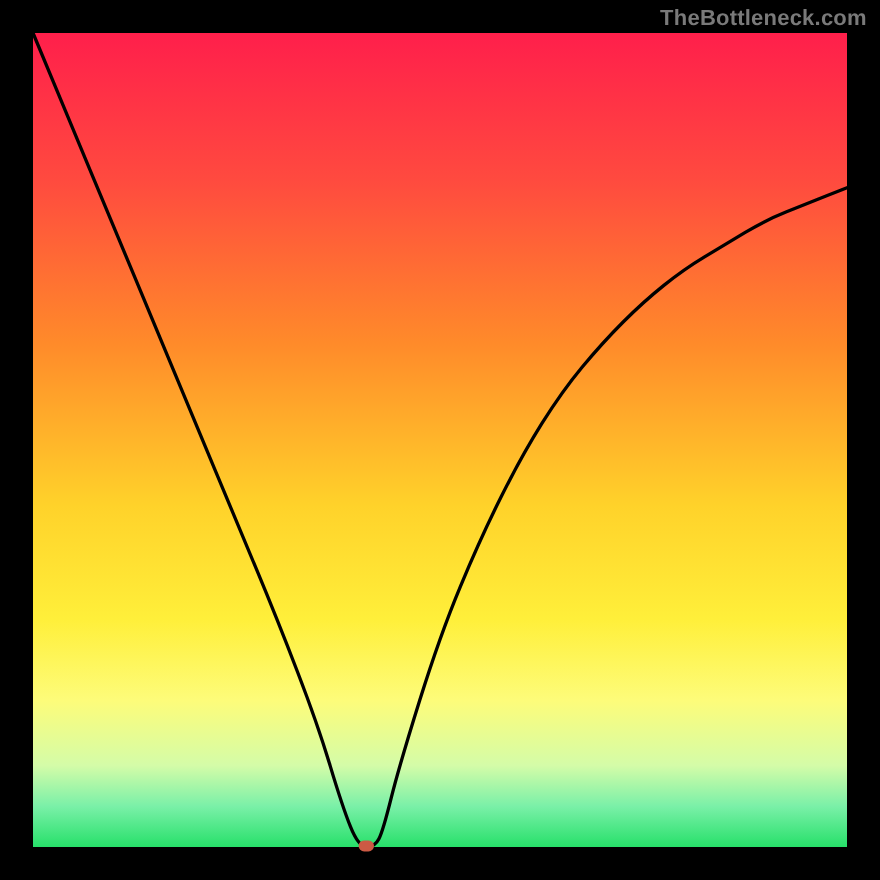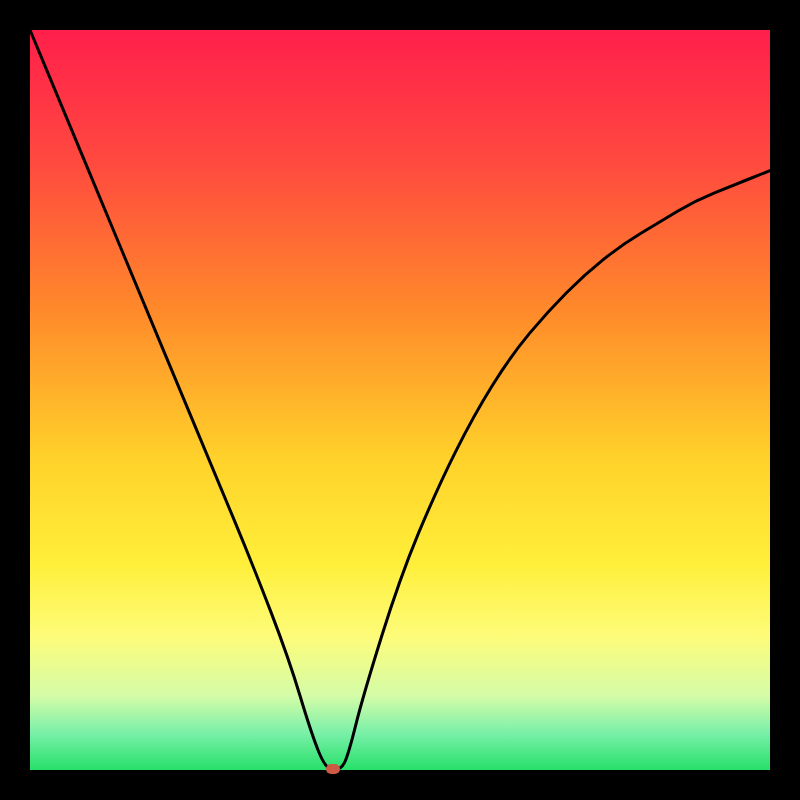--- a/index.html
+++ b/index.html
@@ -56,20 +56,21 @@
     width: 14px;
     height: 10px;
     background: #cc5a44;
     border-radius: 5px;
   }
 </style>
 </head>
 <body>
 
 <div class="frame">
+  <div class="watermark">TheBottleneck.com</div>
 
   <div class="plot">
     <svg class="curve" viewBox="0 0 740 740" preserveAspectRatio="none">
       <path id="curve-path" fill="none" stroke="#000" stroke-width="3" stroke-linecap="round" stroke-linejoin="round" d="M 0,0 Q 0,0 18.5,44.39999999999998 Q 37,88.79999999999995 55.5,133.2 Q 74,177.60000000000002 92.5,222 Q 111,266.4 129.5,310.79999999999995 Q 148,355.2 166.5,399.6 Q 185,444 203.5,488.4 Q 222,532.8 240.5,580.9 Q 259,629 270.1,666 Q 281.2,703 288.6,721.5 Q 296,740 303.4,740 Q 310.8,740 314.5,732.6 Q 318.2,725.2 325.6,695.6 Q 333,666 351.5,606.8 Q 370,547.6 388.5,503.20000000000005 Q 407.00000000000006,458.8 425.5,421.8 Q 444,384.8 462.5,355.2 Q 481,325.59999999999997 499.5,303.4 Q 518,281.2 536.5,262.7 Q 555,244.2 573.5,229.4 Q 592,214.60000000000002 610.5,203.5 Q 629,192.39999999999998 647.5,181.29999999999995 Q 666,170.19999999999993 684.5,162.79999999999995 Q 703,155.39999999999998 721.5,147.99999999999994 T 740,140.5999999999999"></path>
     </svg>
     <div class="marker" id="marker" style="left: 296.4px; top: 734px;"></div>
   </div>
 </div>
 
 </body></html>

